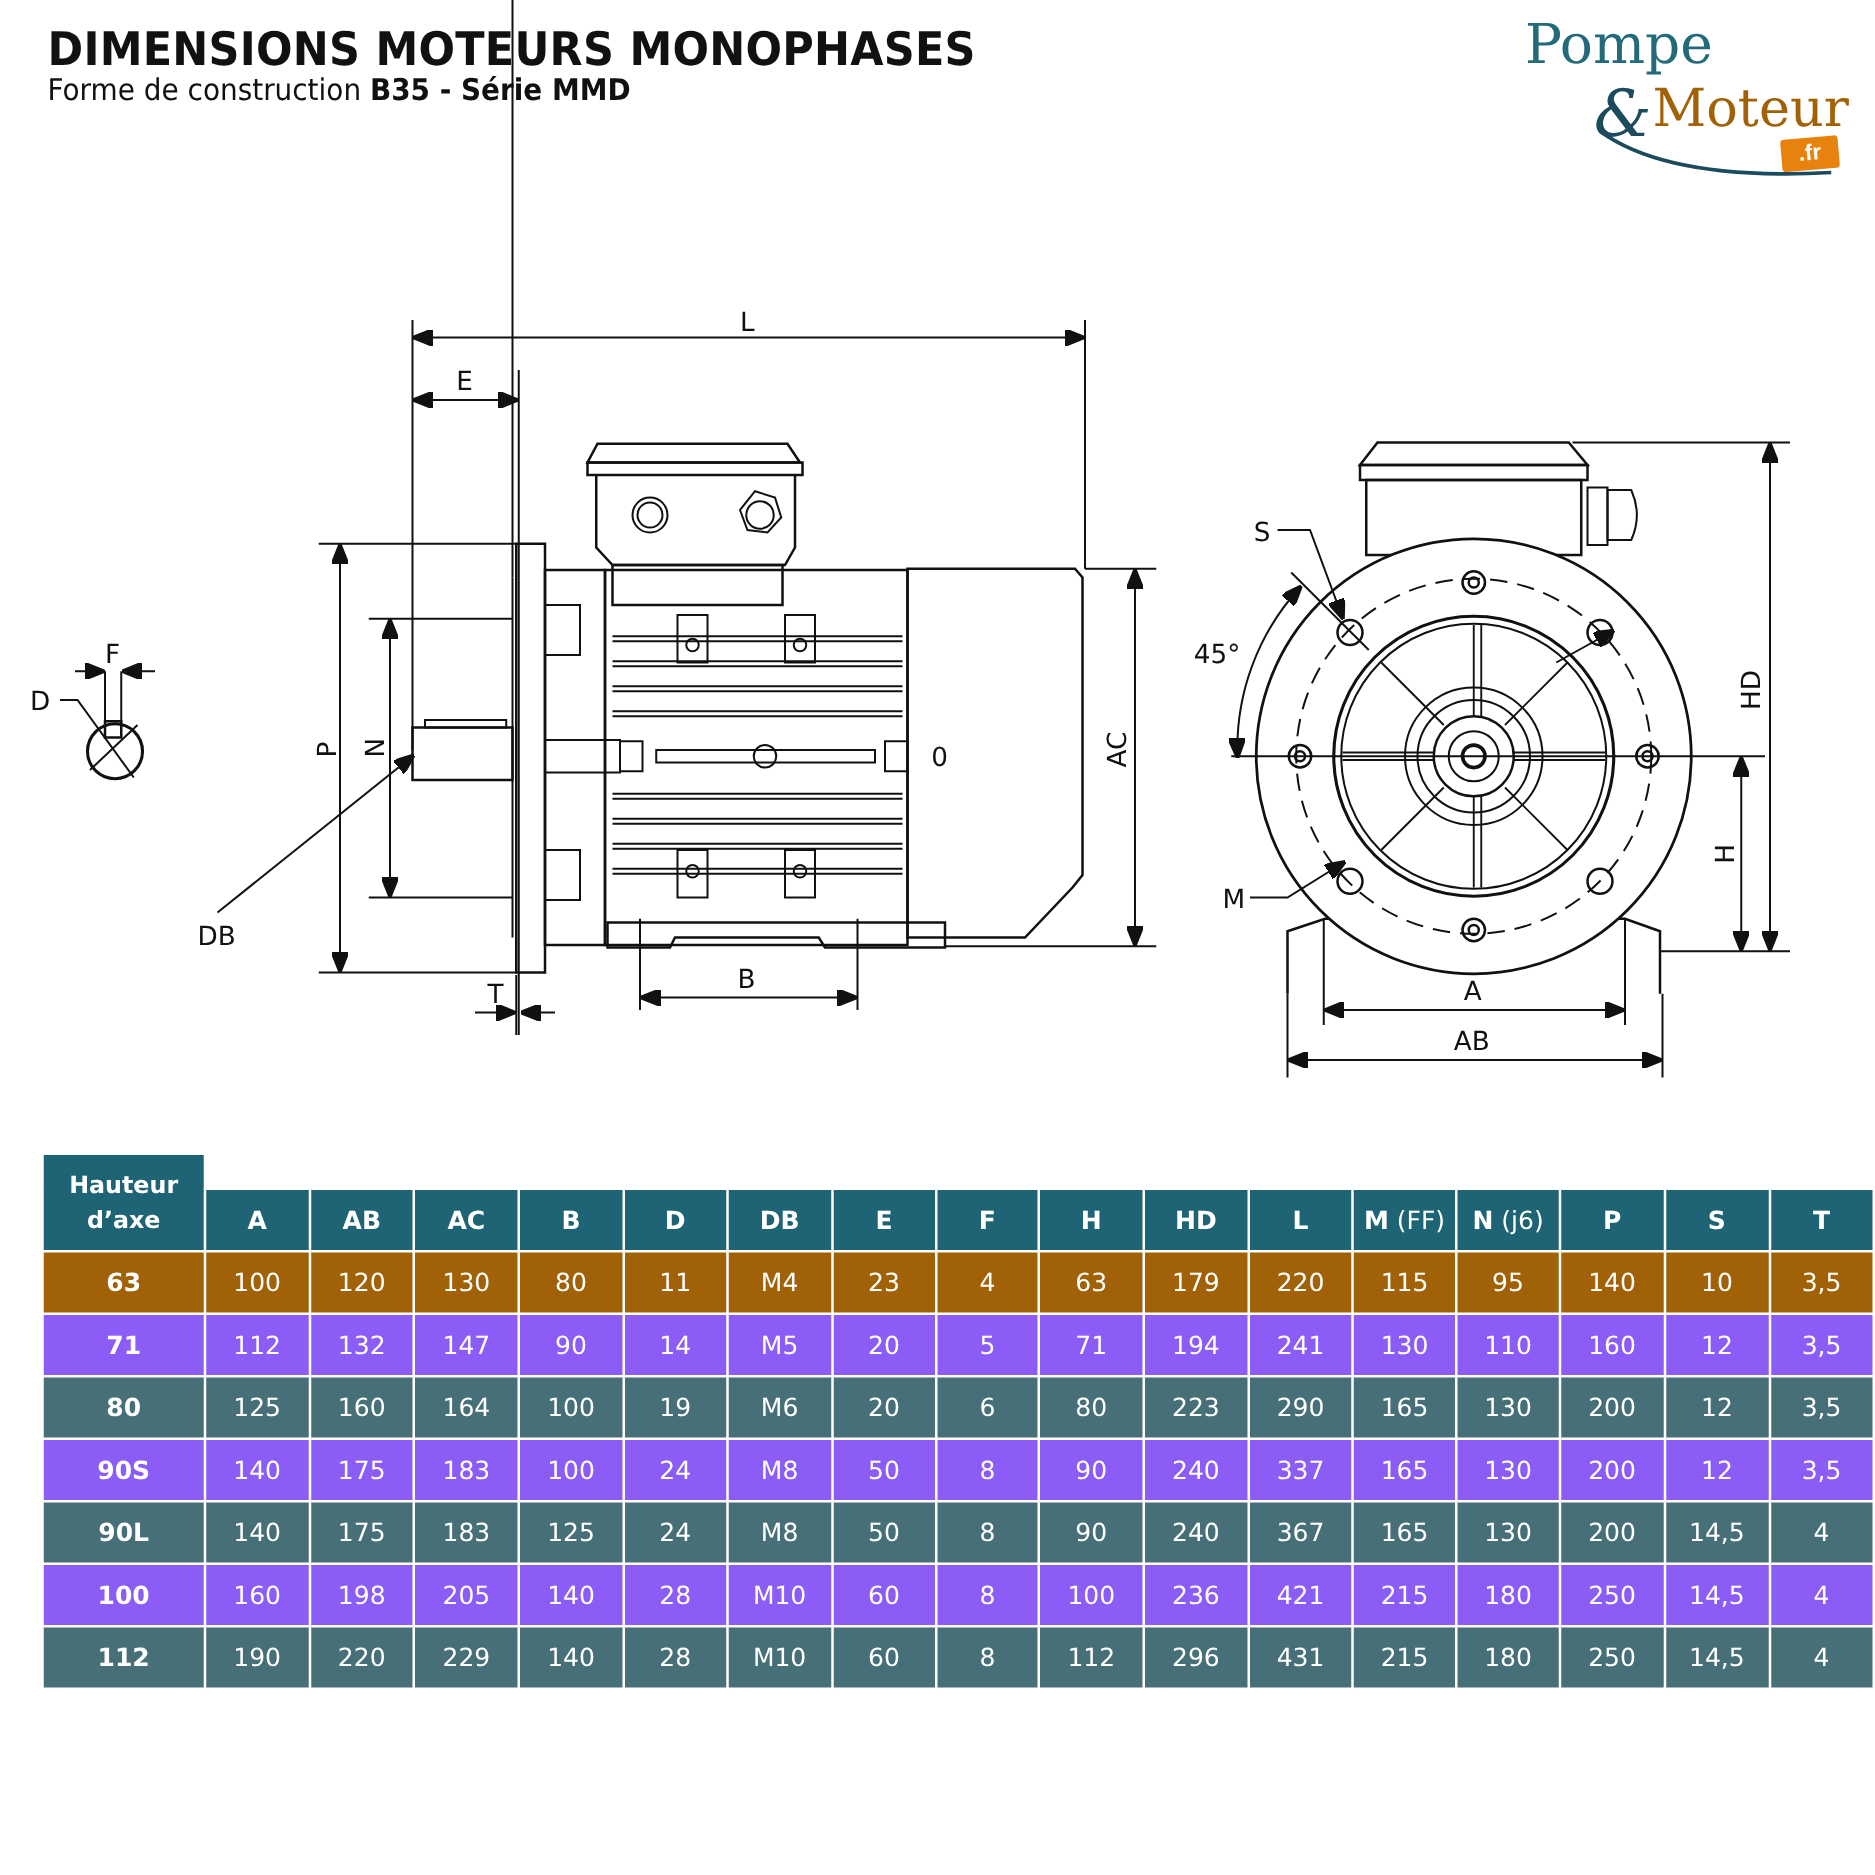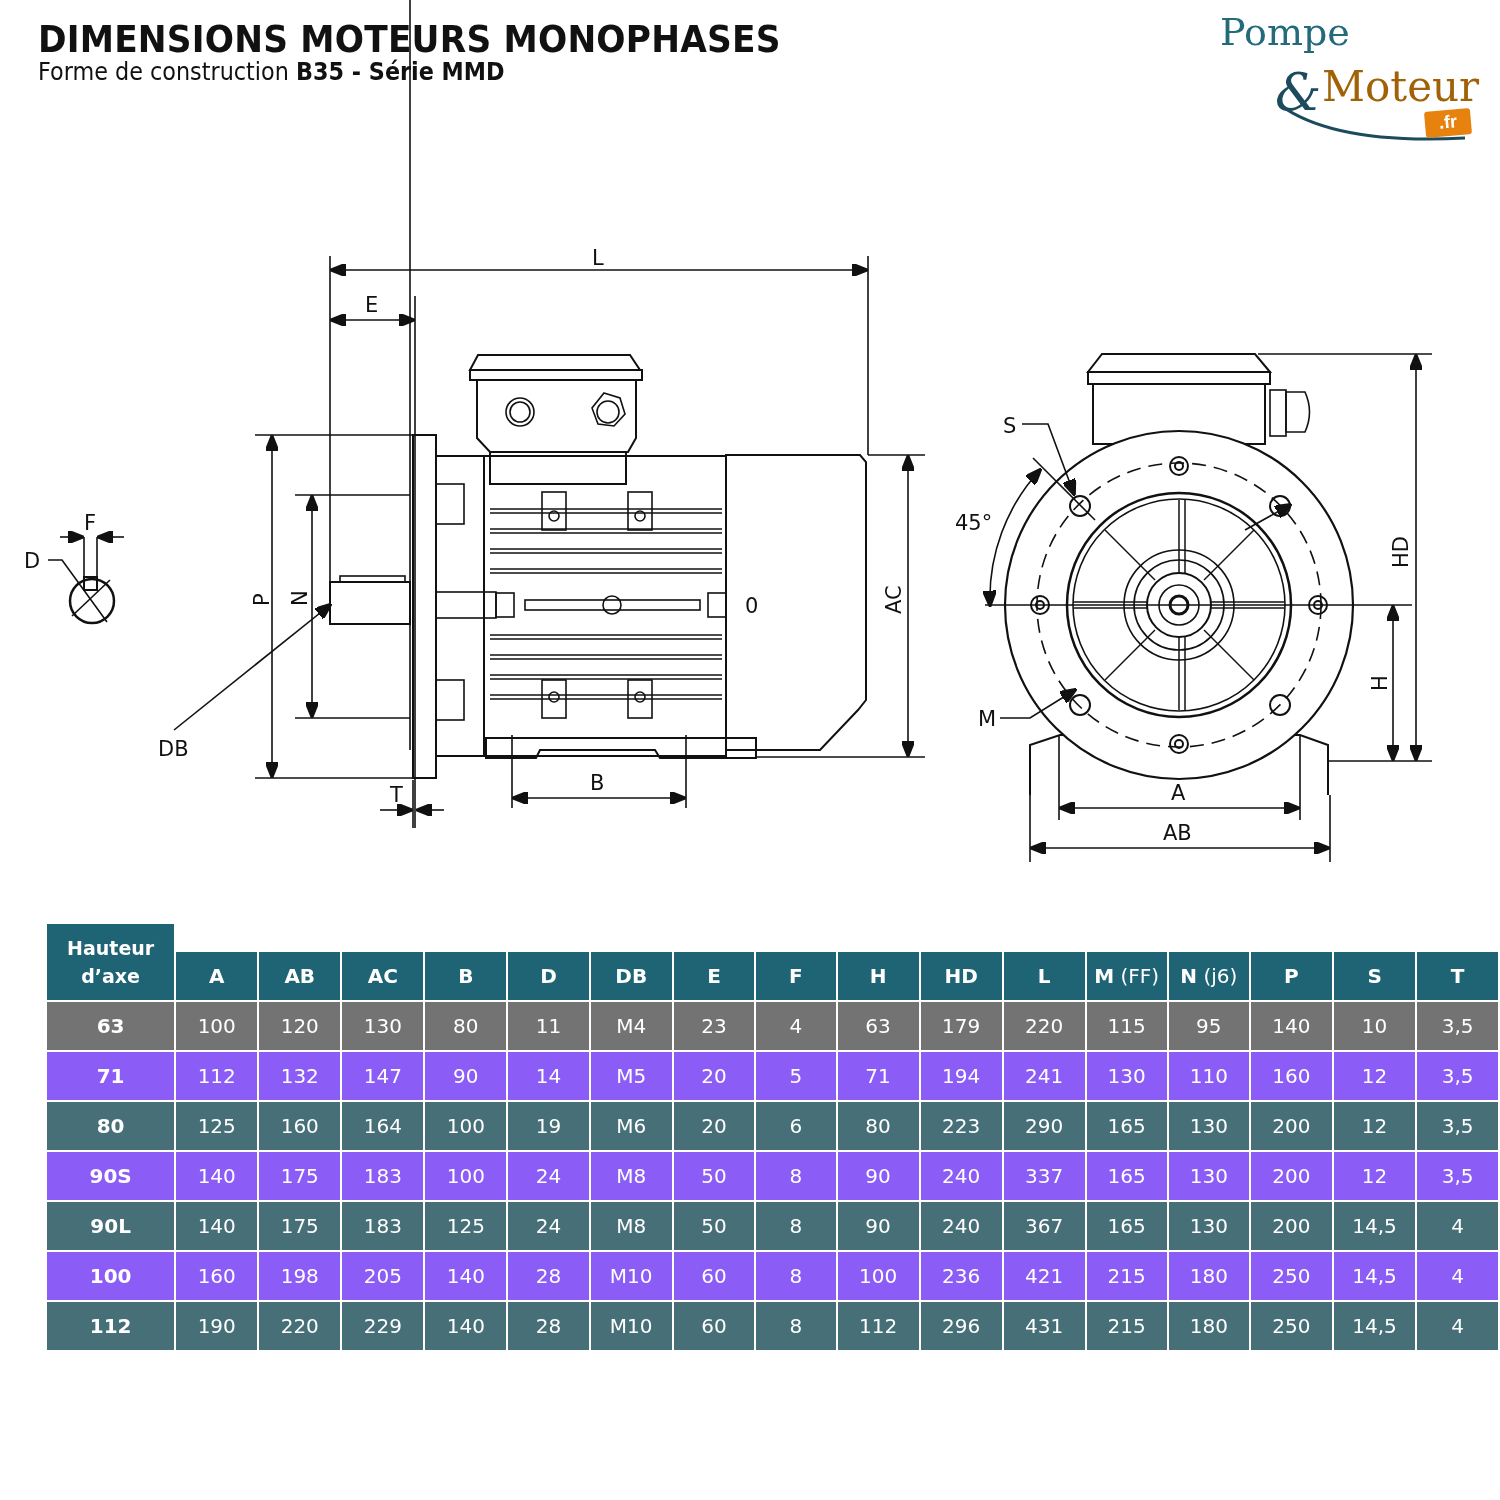--- a/index.html
+++ b/index.html
@@ -2,35 +2,35 @@
 <html><head>
 <meta charset="utf-8">
 <style>
   * { box-sizing: border-box; margin: 0; padding: 0; }
   html, body { width: 1500px; height: 1500px; background: #ffffff; overflow: hidden; }
   body { position: relative; font-family: "Liberation Sans", sans-serif; color: #111; }
   .title { position: absolute; left: 38px; top: 18px; font-size: 37px; font-weight: bold; letter-spacing: 0.2px; color: #111; font-family: "DejaVu Sans", sans-serif; transform: scaleX(0.93); transform-origin: left; white-space: nowrap; }
   .subtitle { position: absolute; left: 38px; top: 58px; font-size: 24px; color: #111; font-family: "DejaVu Sans", sans-serif; white-space: nowrap; transform: scaleX(0.93); transform-origin: left; }
   .subtitle b { font-weight: bold; }
   .logo { position: absolute; left: 1215px; top: 10px; width: 260px; height: 135px; }
-  .logo .l1 { position: absolute; left: 5px; top: 0; font-family: "DejaVu Serif", serif; font-size: 38px; color: #236a7b; }
+  .logo .l1 { position: absolute; left: 5px; top: 0; font-family: "DejaVu Serif", serif; font-size: 44px; color: #236a7b; }
   .logo .amp { position: absolute; left: 60px; top: 52px; font-family: "DejaVu Serif", serif; font-size: 52px; color: #1b4b5c; font-style: italic; }
   .logo .l2 { position: absolute; left: 107px; top: 52px; font-family: "DejaVu Serif", serif; font-size: 42px; color: #a16207; }
   .logo .fr { position: absolute; left: 210px; top: 100px; width: 46px; height: 26px; background: #e8820e; color: #fff; font-size: 18px; font-weight: bold; text-align: center; line-height: 24px; border-radius: 3px; transform: rotate(-5deg); }
   .logo svg { position: absolute; left: 60px; top: 90px; }
   svg.drawing { position: absolute; left: 0; top: 0; }
   .dim { font-family: "DejaVu Sans", sans-serif; font-size: 21px; fill: #111; }
-  table.dims { position: absolute; left: 16px; top: 922px; border-collapse: collapse; margin-left: 29px; }
+  table.dims { position: absolute; left: 4px; top: 922px; border-collapse: collapse; margin-left: 29px; }
   table.dims td, table.dims th { border: 2px solid #ffffff; color: #fff; text-align: center; font-family: "DejaVu Sans", sans-serif; font-size: 20px; font-weight: normal; height: 50px; padding: 0; }
   table.dims th { background: #1f6474; font-weight: bold; height: 50px; }
   table.dims th .sub { font-weight: normal; }
   table.dims th.corner { background: #1f6474; font-size: 19px; line-height: 28px; vertical-align: middle; }
   table.dims tr.head-top th.blank { background: #ffffff; border: none; height: 28px; }
   table.dims td.first { font-weight: bold; }
-  tr.orange td { background: #737373; }
+  tr.orange td { background: #a16207; }
   tr.light td { background: #8b5cf6; }
   tr.dark td { background: #466f78; }
 </style>
 </head>
 <body>
 
 <div class="title">DIMENSIONS MOTEURS MONOPHASES</div>
 <div class="subtitle"><span>Forme de construction </span><b>B35 - Série MMD</b></div>
 
 <div class="logo">

